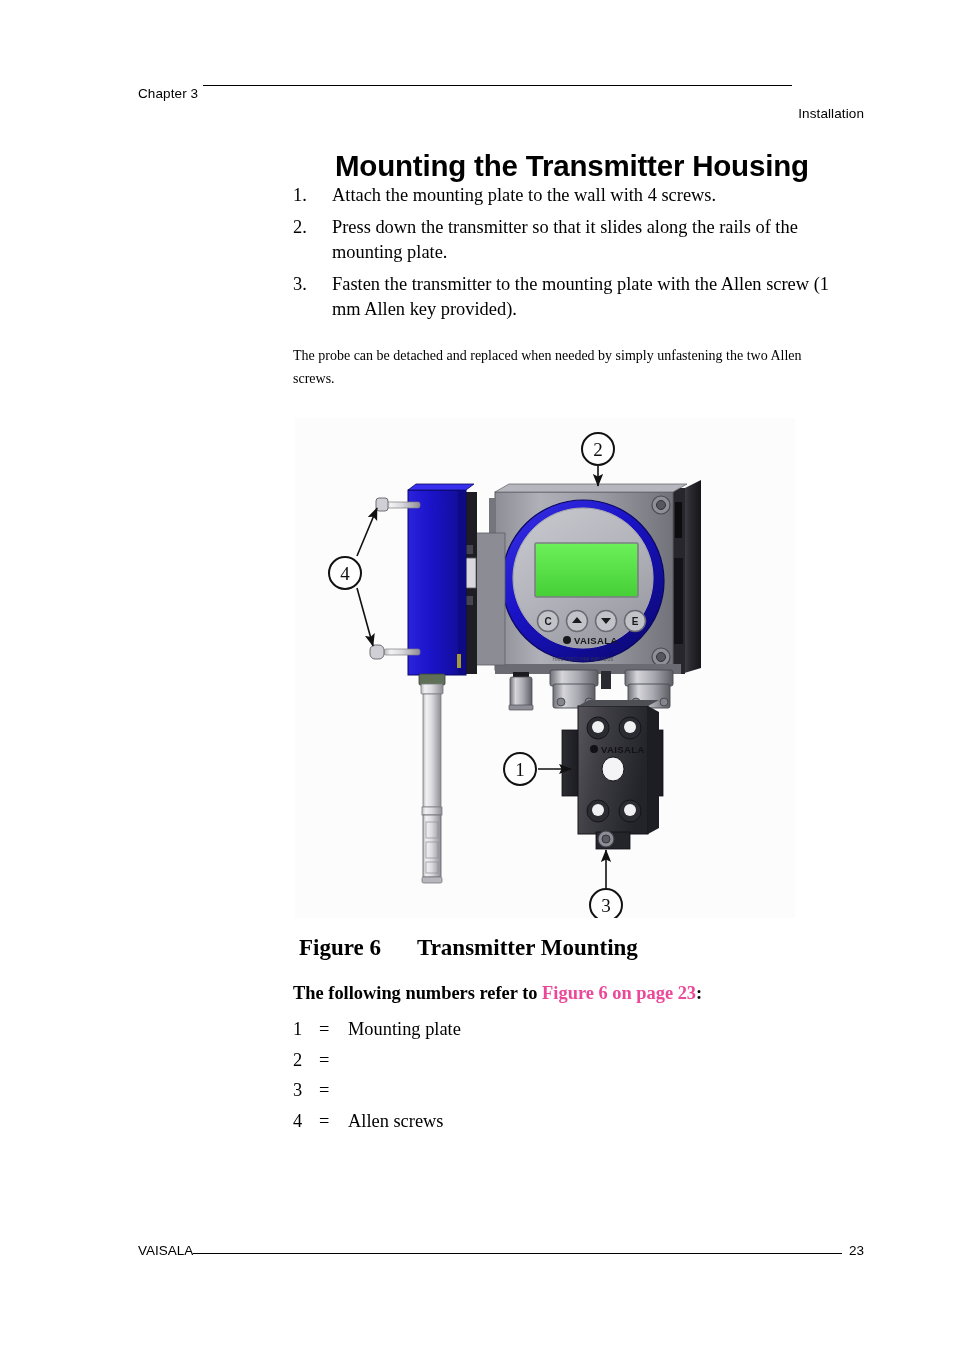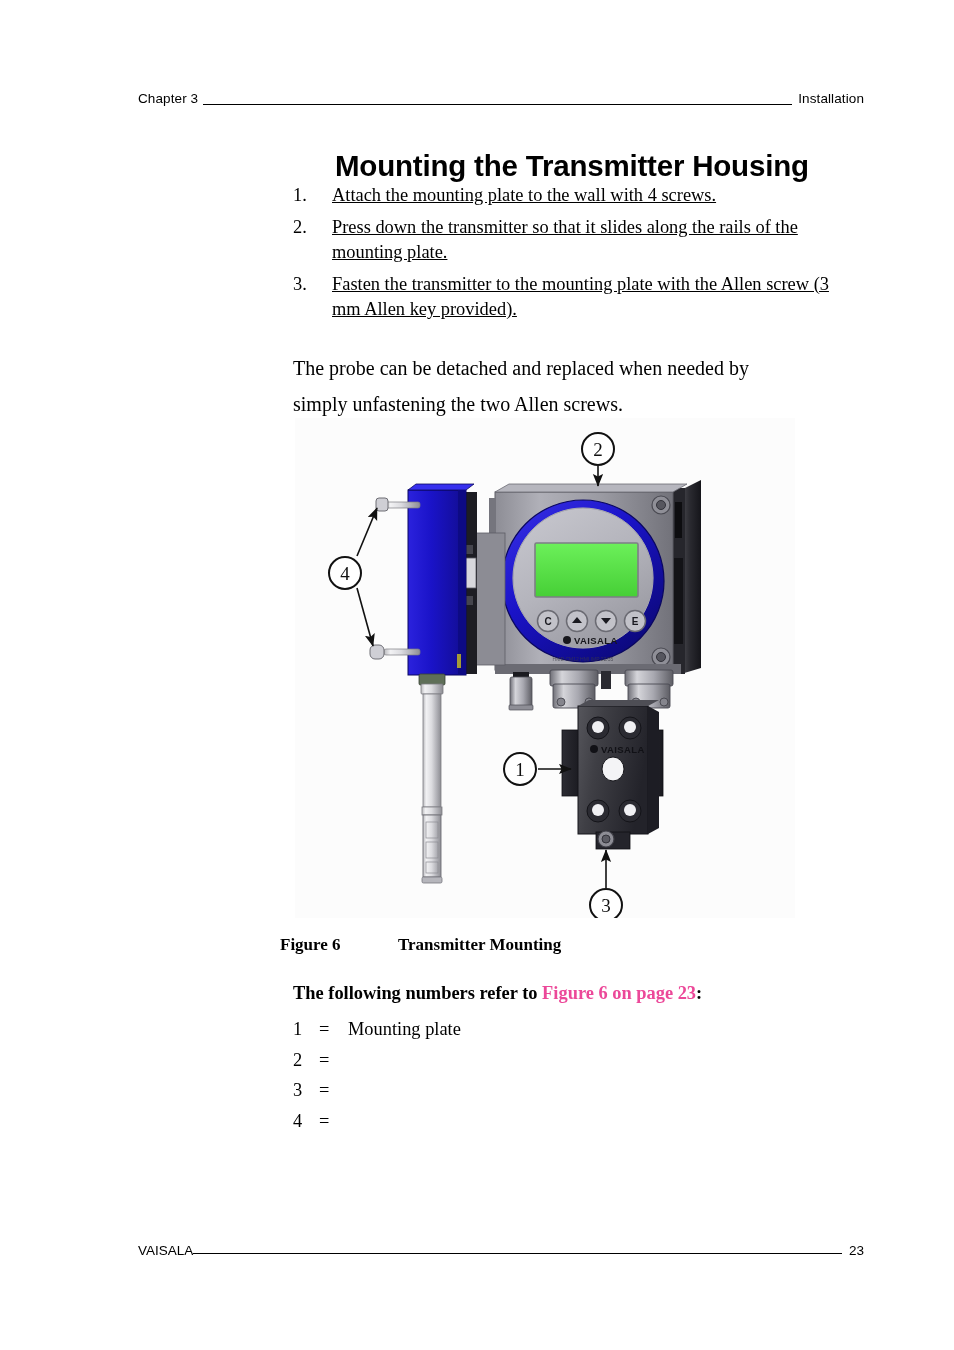--- a/index.html
+++ b/index.html
@@ -17,21 +17,21 @@
   }
 
   
   .page-header {
     position: absolute;
     left: 138px;
     top: 86px;
     width: 726px;
     height: 20px;
     display: flex;
-    align-items: flex-end;
+    align-items: flex-start;
     font-family: "Liberation Sans", sans-serif;
     font-size: 13.5px;
     letter-spacing: 0.1px;
   }
   .page-header .hdr-left { white-space: nowrap; }
   .page-header .hdr-rule {
     flex: 1 1 auto;
     margin: 0 6px 0 5px;
     border-bottom: 1.2px solid #000;
     position: relative;
@@ -65,51 +65,50 @@
     display: flex;
     margin-bottom: 6px;
   }
   .step-num {
     width: 39px;
     flex: 0 0 39px;
     white-space: nowrap;
   }
   .step-text {
     flex: 1 1 auto;
-    text-decoration: underline;
   }
 
   
   .body-para {
     position: absolute;
     left: 293px;
     top: 330px;
     width: 510px;
-    font-size: 20px;
-    line-height: 36px;
+    font-size: 14px;
+    line-height: 23px;
   }
 
   
   .figure-box {
     position: absolute;
     left: 295px;
     top: 418px;
     width: 500px;
     height: 500px;
     background: #fcfcfc;
   }
   .fig-svg { display: block; }
 
   
   .fig-caption {
     position: absolute;
-    left: 280px;
+    left: 299px;
     top: 935px;
     font-weight: bold;
-    font-size: 17px;
+    font-size: 23px;
     display: flex;
     white-space: nowrap;
     font-family: Liberation Serif, serif;
   }
   .fig-caption .cap-label { width: 118px; flex: 0 0 118px; }
 
   
   .refline {
     position: absolute;
     left: 293px;
@@ -171,21 +170,21 @@
   <li class="step">
     <span class="step-num">1.</span>
     <span class="step-text">Attach the mounting plate to the wall with 4 screws.</span>
   </li>
   <li class="step">
     <span class="step-num">2.</span>
     <span class="step-text">Press down the transmitter so that it slides along the rails of the mounting plate.</span>
   </li>
   <li class="step">
     <span class="step-num">3.</span>
-    <span class="step-text">Fasten the transmitter to the mounting plate with the Allen screw (3 mm Allen key provided).</span>
+    <span class="step-text">Fasten the transmitter to the mounting plate with the Allen screw (1 mm Allen key provided).</span>
   </li>
 </ol>
 
 <p class="body-para">The probe can be detached and replaced when needed by simply unfastening the two Allen screws.</p>
 
 <div class="figure-box">
   <svg class="fig-svg" width="500" height="500" viewBox="0 0 500 500" xmlns="http://www.w3.org/2000/svg">
     <defs>
       <linearGradient id="gHousing" x1="0" y1="0" x2="1" y2="0">
         <stop offset="0%" stop-color="#8d8d95"></stop>
@@ -451,20 +450,21 @@
     <span class="lg-num">2</span>
     <span class="lg-eq">=</span>
   </div>
   <div class="legend-row">
     <span class="lg-num">3</span>
     <span class="lg-eq">=</span>
   </div>
   <div class="legend-row">
     <span class="lg-num">4</span>
     <span class="lg-eq">=</span>
+    <span class="lg-txt">Allen screws</span>
   </div>
 </div>
 
 <div class="page-footer">
   <span class="ftr-left">VAISALA</span>
   <span class="ftr-rule"></span>
   <span class="ftr-right">23</span>
 </div>
 
 </body></html>

